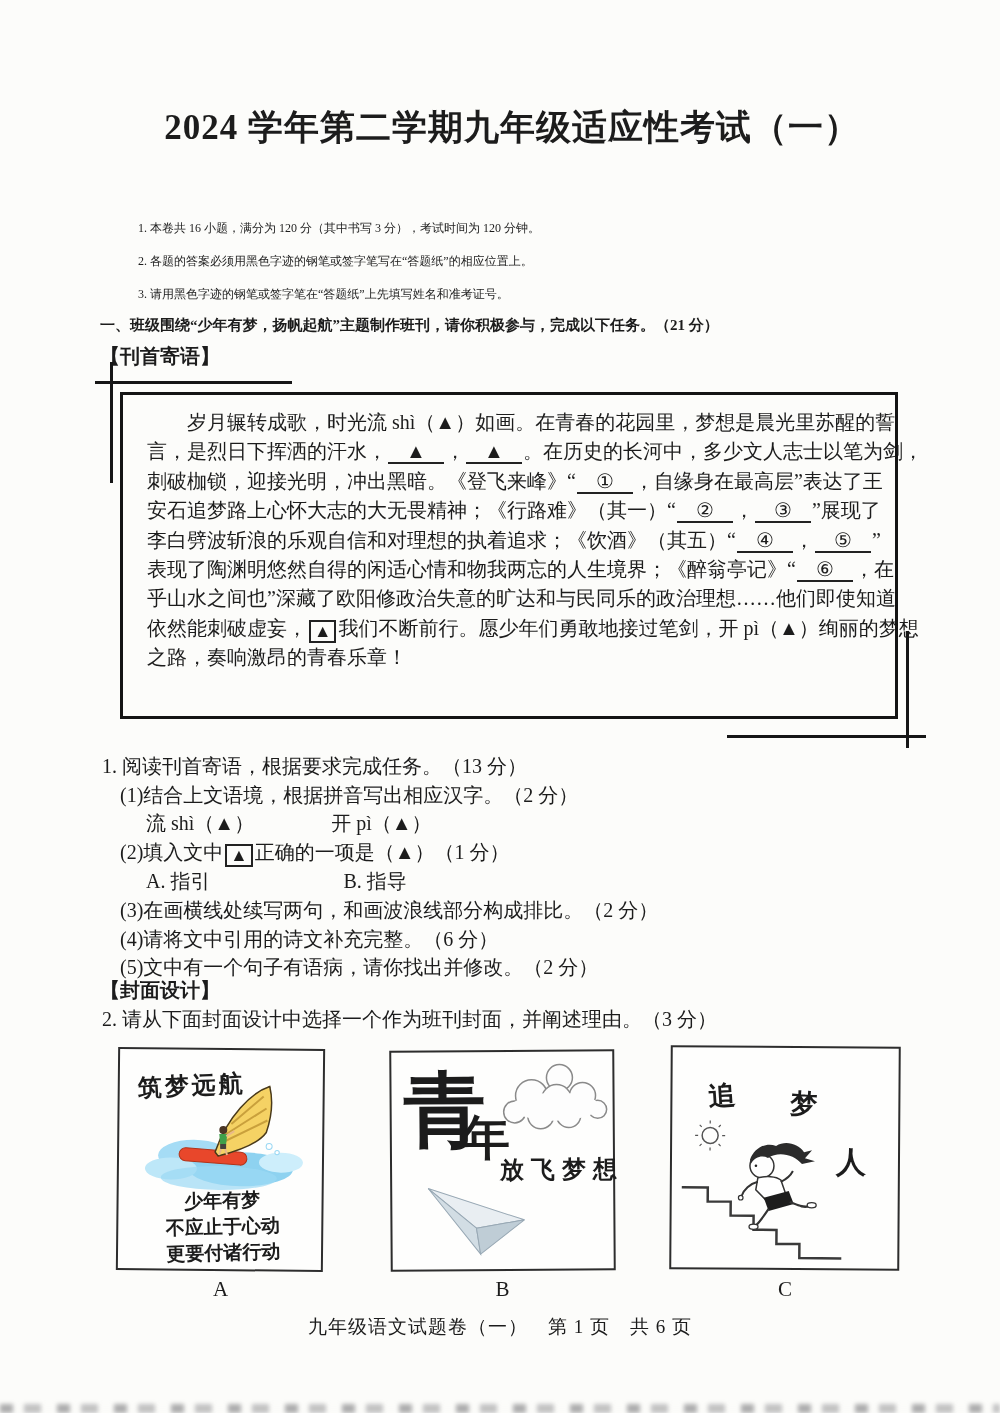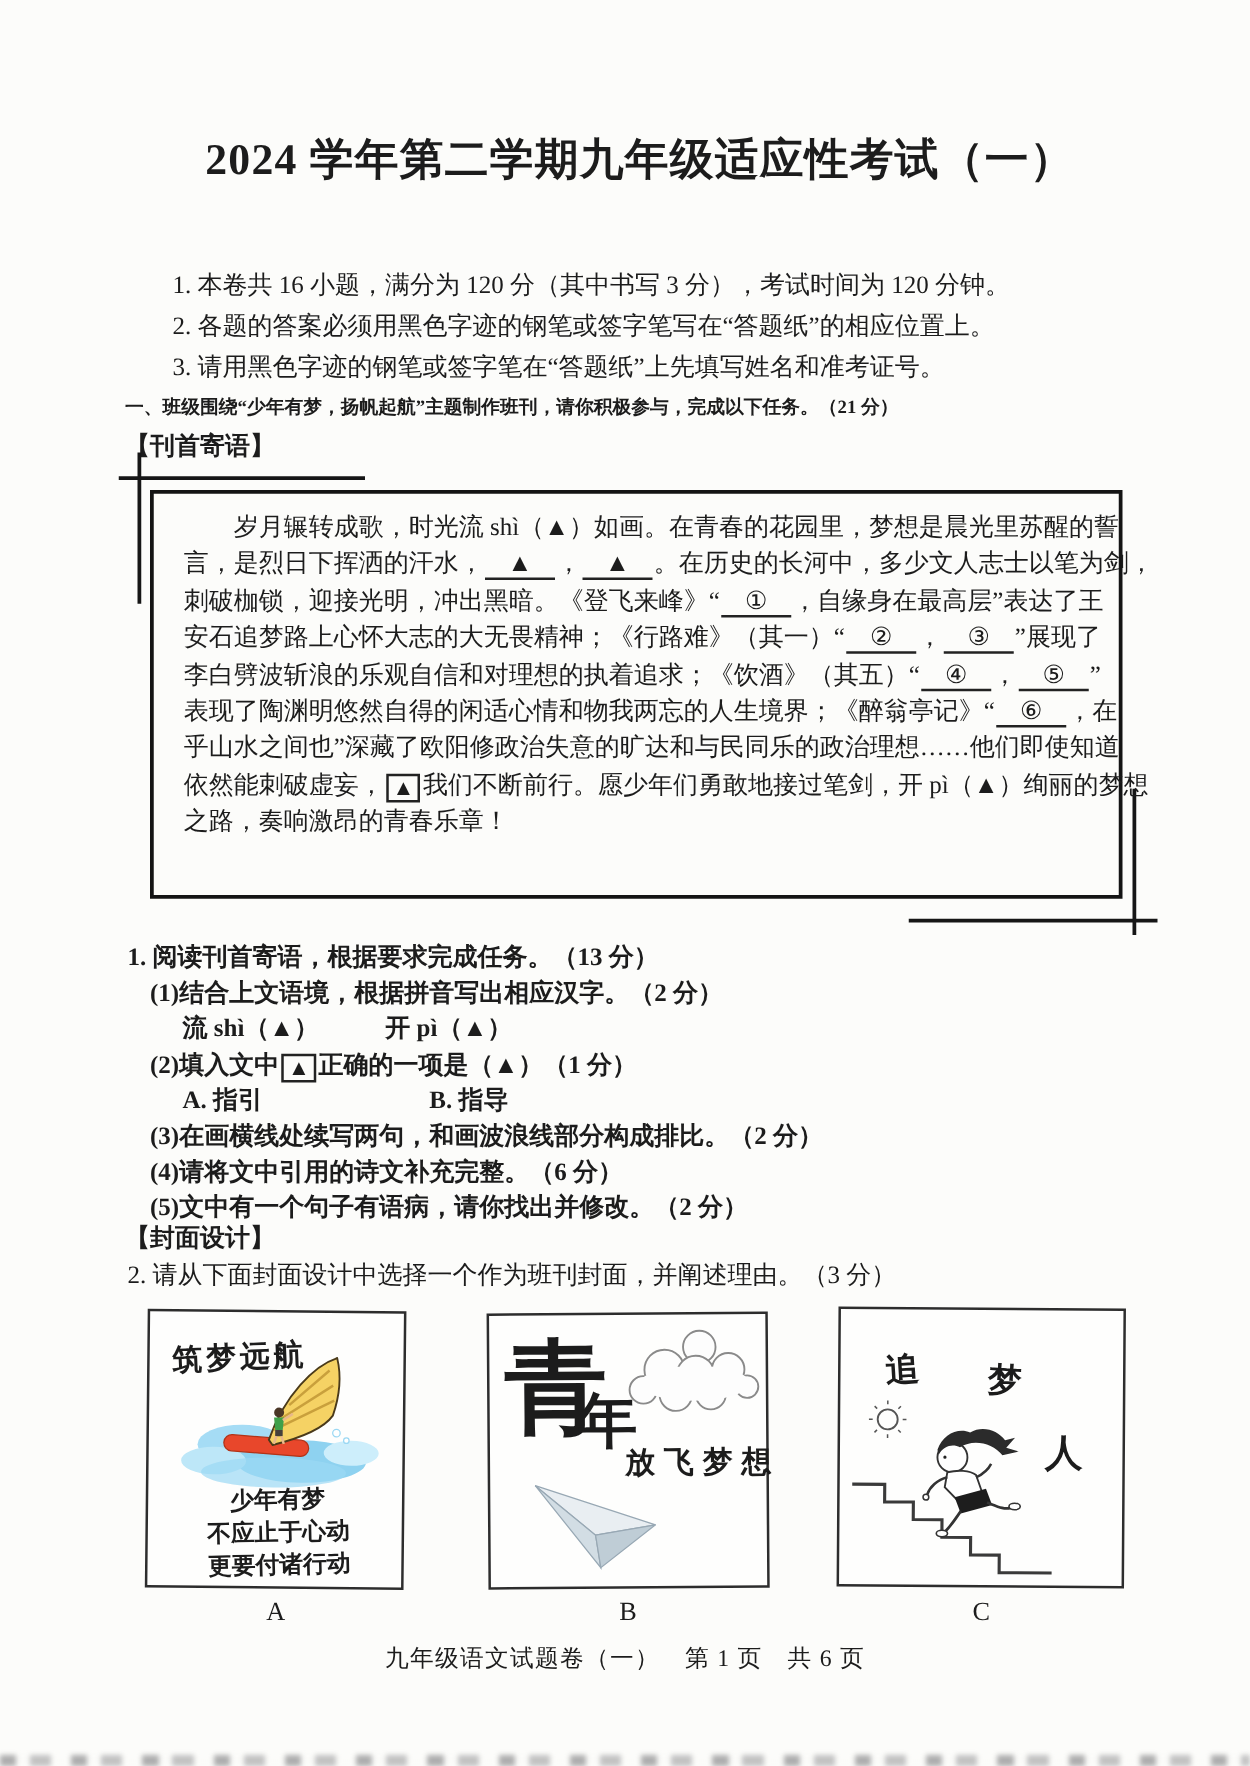--- a/index.html
+++ b/index.html
@@ -16,21 +16,21 @@
   .title {
     position:absolute; top:104px; left:0; width:100%;
     text-align:center; font-size:35px; font-weight:bold; letter-spacing:1px;padding-left:24px;
   }
   .subtitle {
     position:absolute; top:160px; left:0; width:100%;
     text-align:center; font-size:30px; font-weight:bold; letter-spacing:2px;
   }
   .instructions {
     position:absolute; top:212px; left:138px; width:780px;
-    font-size:20px; line-height:33px;
+    font-size:12px; line-height:33px;
   }
   .instr-line { white-space:nowrap; }
   .sec-head {
     position:absolute; top:316px; left:100px; width:830px;
     font-size:15px; font-weight:bold; white-space:nowrap;
   }
   .block-label {
     position:absolute; left:100px;
     font-size:20px; font-weight:bold; white-space:nowrap;
   }
@@ -63,24 +63,24 @@
   }
   .seg-box {
     display:inline-block; border:2px solid #222; line-height:1;
     padding:1px 3px; margin:0 2px; vertical-align:-2px; font-size:0.88em;
   }
   
   .q1-block {
     position:absolute; left:102px; top:752px; width:860px;
     font-size:20px; line-height:28.6px;
   }
-  .q1-block > div { white-space:nowrap;font-weight:bold; }
+  .q1-block > div { white-space:nowrap; }
   .sub-item { margin-left:18px; }
   .pinyin-line { margin-left:44px; }
-  .pinyin-2 { margin-left:48px; }
+  .pinyin-2 { margin-left:72px; }
   .options-line { margin-left:44px; }
   .option-b { margin-left:128px; }
   .q2-line {
     position:absolute; left:102px; top:1006px; width:860px;
     font-size:20px; white-space:nowrap;
   }
   
   .cover {
     position:absolute; background:#fefefd;
     border:2px solid #2d2d2d;

